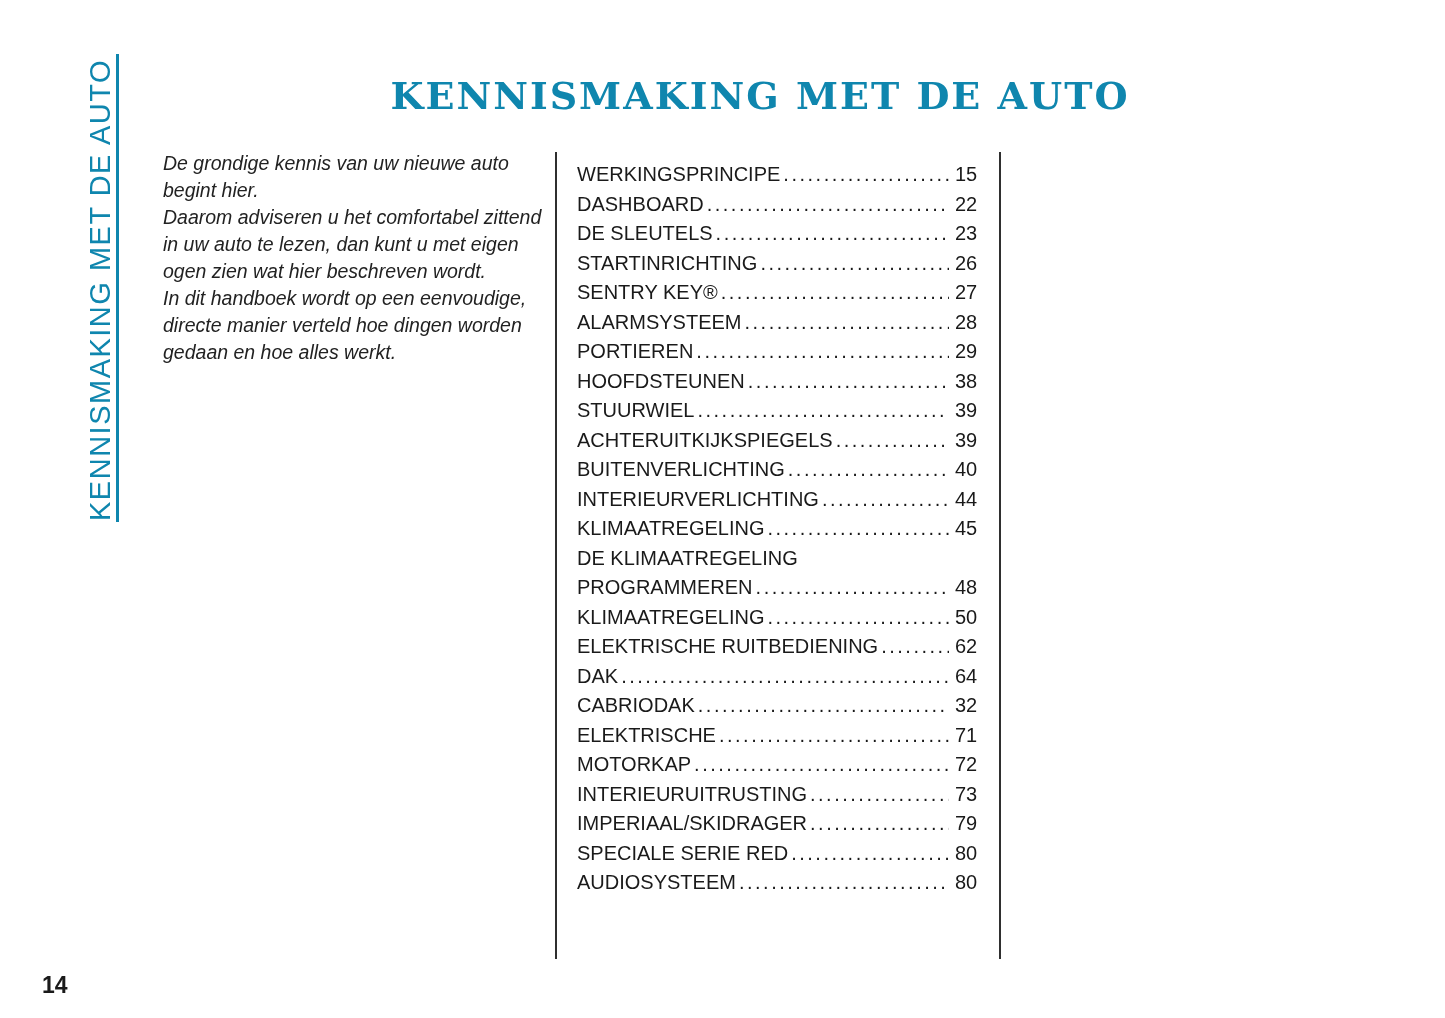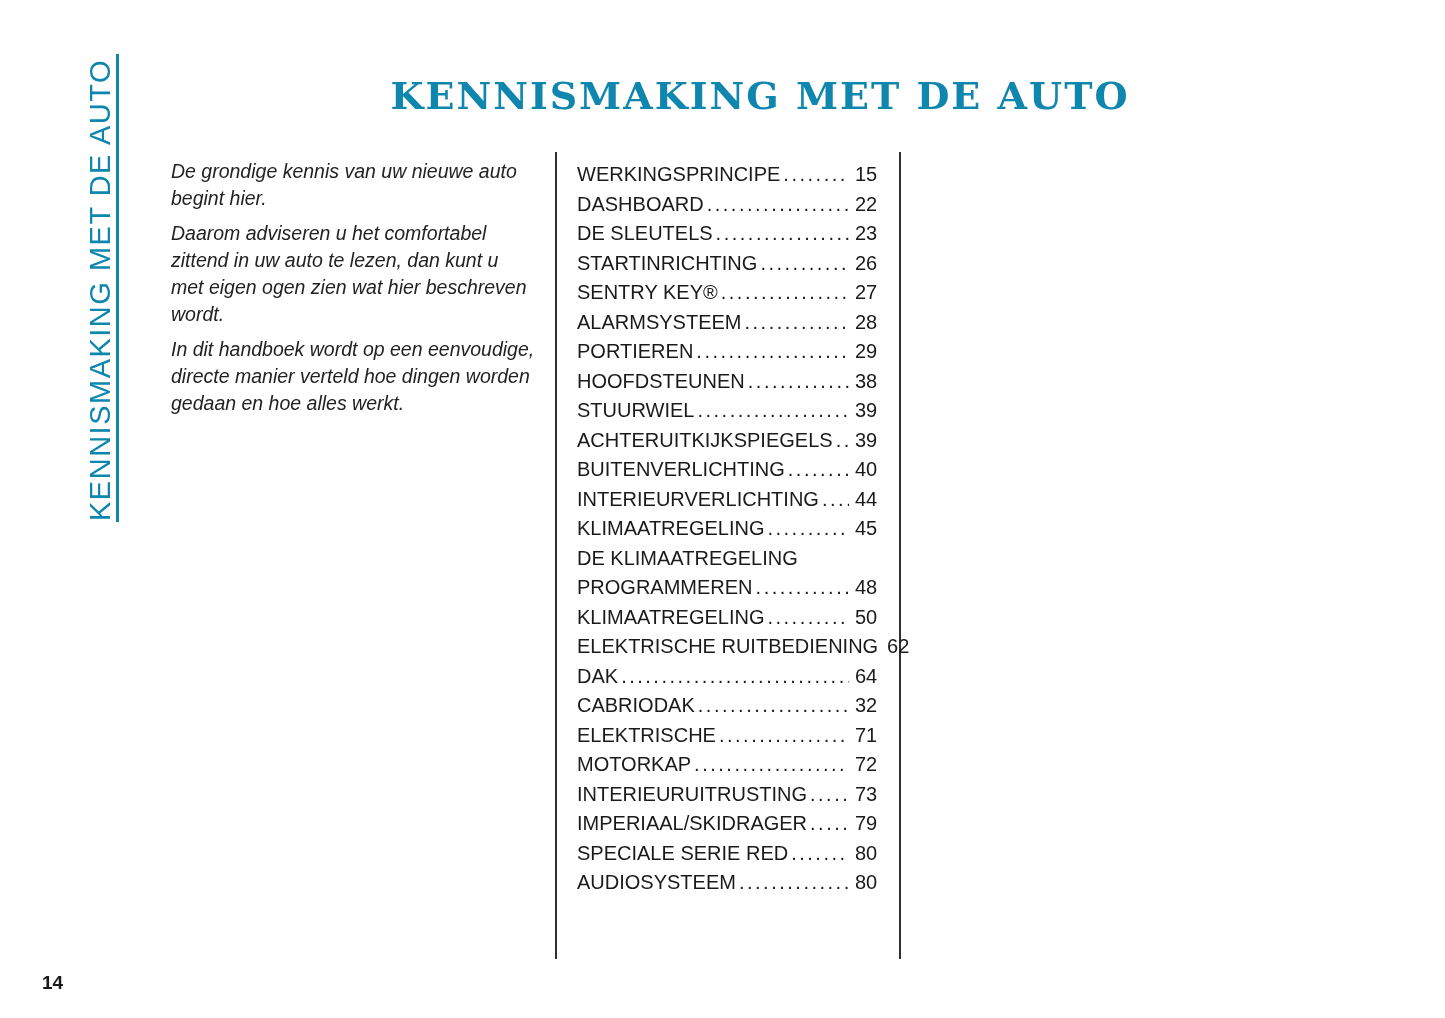--- a/index.html
+++ b/index.html
@@ -55,28 +55,28 @@
   .intro {
     position: absolute;
     left: 163px;
     top: 150px;
     width: 380px;
     font-style: italic;
     font-size: 19.5px;
     line-height: 27px;
     color: #222222;
   }
-  .intro p { margin: 8px; }
+  .intro p { margin: 0; }
 
   
   .toc {
     position: absolute;
     left: 555px;
     top: 152px;
-    width: 346px;
+    width: 446px;
     height: 807px;
     border-left: 2px solid #2f2f2f;
     border-right: 2px solid #2f2f2f;
     padding: 8px 20px 0 20px;
   }
   .toc-row {
     display: flex;
     align-items: baseline;
     font-size: 20px;
     line-height: 29.5px;
@@ -96,21 +96,21 @@
   .toc-page {
     flex: 0 0 auto;
     min-width: 26px;
     text-align: center;
   }
 
   .page-number {
     position: absolute;
     left: 42px;
     top: 972px;
-    font-size: 19px;
+    font-size: 23px;
     font-weight: bold;
   }
 </style>
 </head>
 <body>
 
 <div class="sidebar-label">KENNISMAKING MET DE AUTO</div>
 <div class="sidebar-rule"></div>
 
 <h1 class="page-title">KENNISMAKING MET DE AUTO</h1>

